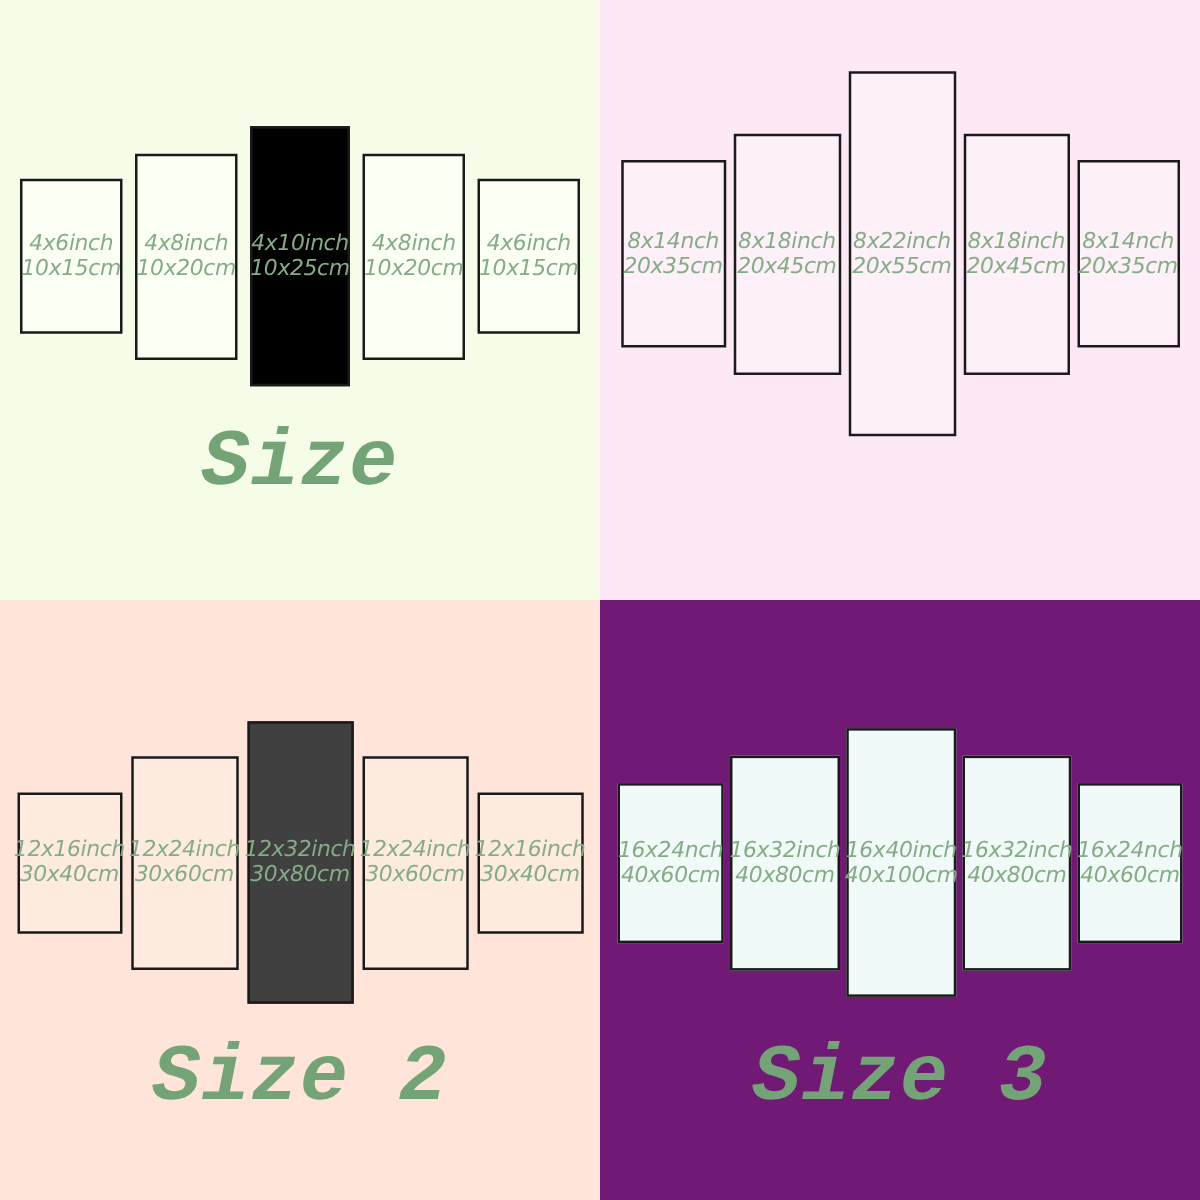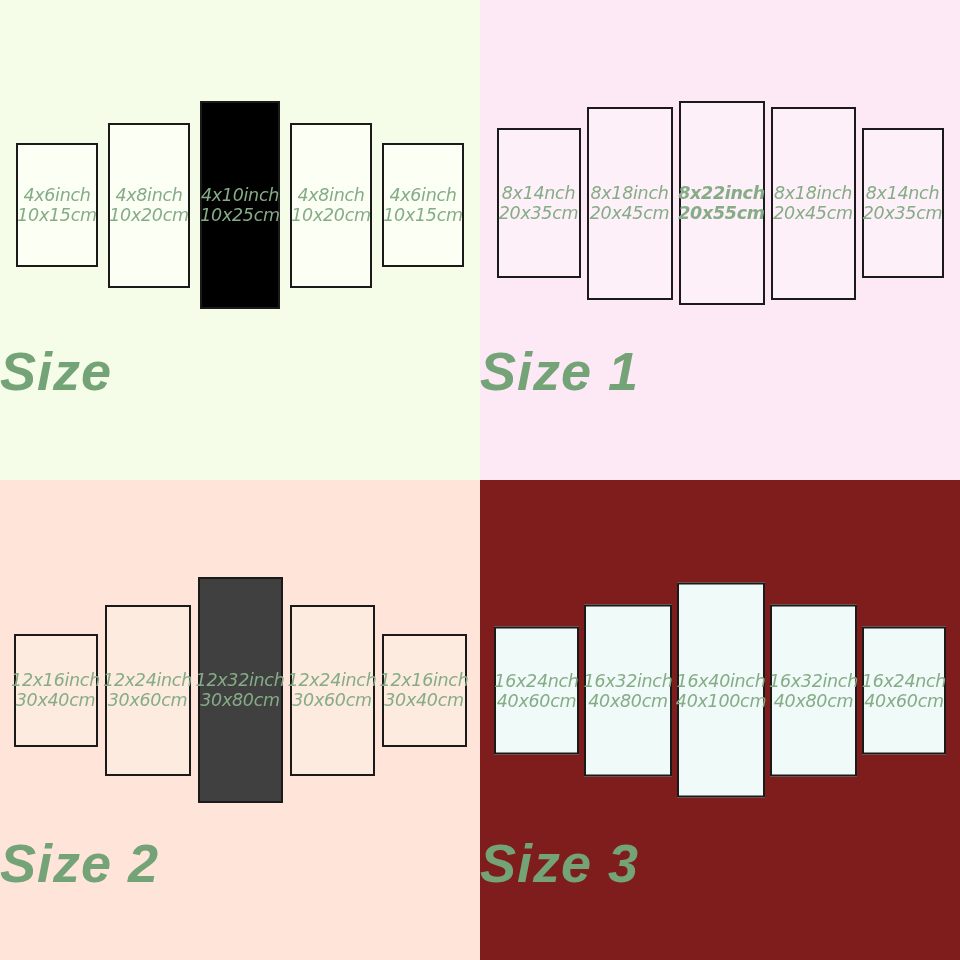--- a/index.html
+++ b/index.html
@@ -49,26 +49,26 @@
     line-height: 20px;
     letter-spacing: -0.3px;
     white-space: nowrap;
   }
   .panel-label span { display: block; }
   .size-title {
     position: absolute;
     left: 0;
     width: 100%;
     margin: 0;
-    text-align: left;
+    text-align: center;
     transform: translateY(-50%);
-    font-family: Liberation Sans, sans-serif;
+    font-family: Liberation Mono, monospace;
     font-style: italic;
     font-weight: 700;
-    font-size: 54px;
+    font-size: 64px;
     letter-spacing: 1px;
   }
   .q0 .size-title, .q1 .size-title { top: 371px; }
   .q2 .size-title, .q3 .size-title { top: 383px; }
 </style>
 </head>
 <body>
 
 <div class="canvas-grid">
   <section class="quadrant q0" style="background: rgb(245, 252, 231);">
@@ -113,40 +113,39 @@
             <span>8x14nch</span>
             <span>20x35cm</span>
           </div>
         </div>
         <div class="panel" style="width: 86px; height: 193px; background: rgb(253, 240, 248); border-color: rgb(26, 26, 26);">
           <div class="panel-label" style="color:#85ac87">
             <span>8x18inch</span>
             <span>20x45cm</span>
           </div>
         </div>
-        <div class="panel" style="width: 86px; height: 204px; background: rgb(253, 240, 248); border-color: rgb(26, 26, 26); font-weight: bold;">
+        <div class="panel" style="width: 86px; height: 292px; background: rgb(253, 240, 248); border-color: rgb(26, 26, 26);">
           <div class="panel-label" style="color:#85ac87">
             <span>8x22inch</span>
             <span>20x55cm</span>
           </div>
         </div>
         <div class="panel" style="width: 85px; height: 193px; background: rgb(253, 240, 248); border-color: rgb(26, 26, 26);">
           <div class="panel-label" style="color:#85ac87">
             <span>8x18inch</span>
             <span>20x45cm</span>
           </div>
         </div>
         <div class="panel" style="width: 82px; height: 150px; background: rgb(253, 240, 248); border-color: rgb(26, 26, 26);">
           <div class="panel-label" style="color:#85ac87">
             <span>8x14nch</span>
             <span>20x35cm</span>
           </div>
         </div>
       </div>
-    <h2 class="size-title" style="color: rgb(115, 163, 118);">Size 1</h2>
   </section>
   <section class="quadrant q2" style="background: rgb(255, 228, 217);">
     <div class="panel-row">
         <div class="panel" style="width: 84px; height: 113px; background: rgb(253, 235, 223); border-color: rgb(26, 26, 26);">
           <div class="panel-label" style="color:#85ac87">
             <span>12x16inch</span>
             <span>30x40cm</span>
           </div>
         </div>
         <div class="panel" style="width: 86px; height: 171px; background: rgb(253, 235, 223); border-color: rgb(26, 26, 26);">
@@ -169,21 +168,21 @@
         </div>
         <div class="panel" style="width: 85px; height: 113px; background: rgb(253, 235, 223); border-color: rgb(26, 26, 26);">
           <div class="panel-label" style="color:#85ac87">
             <span>12x16inch</span>
             <span>30x40cm</span>
           </div>
         </div>
       </div>
     <h2 class="size-title" style="color: rgb(115, 163, 118);">Size 2</h2>
   </section>
-  <section class="quadrant q3" style="background: #7f1d1d;">
+  <section class="quadrant q3" style="background: #701a75;">
     <div class="panel-row">
         <div class="panel" style="width: 85px; height: 128px; background: rgb(240, 250, 248); border-color: rgb(26, 26, 26);">
           <div class="panel-label" style="color:#85ac87">
             <span>16x24nch</span>
             <span>40x60cm</span>
           </div>
         </div>
         <div class="panel" style="width: 88px; height: 172px; background: rgb(240, 250, 248); border-color: rgb(26, 26, 26);">
           <div class="panel-label" style="color:#85ac87">
             <span>16x32inch</span>

